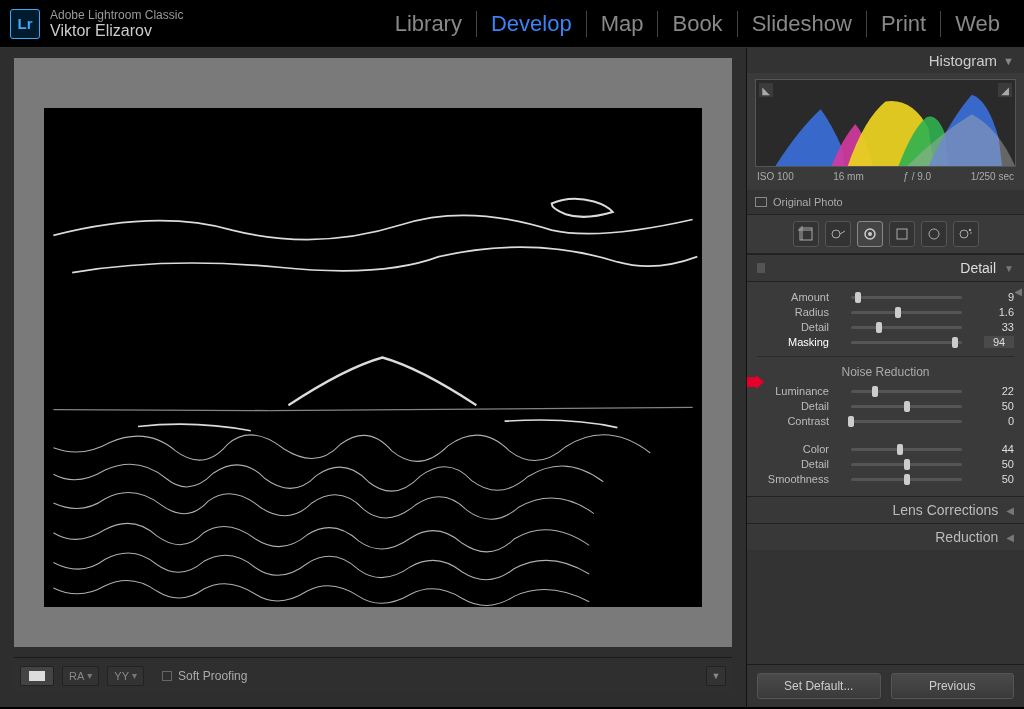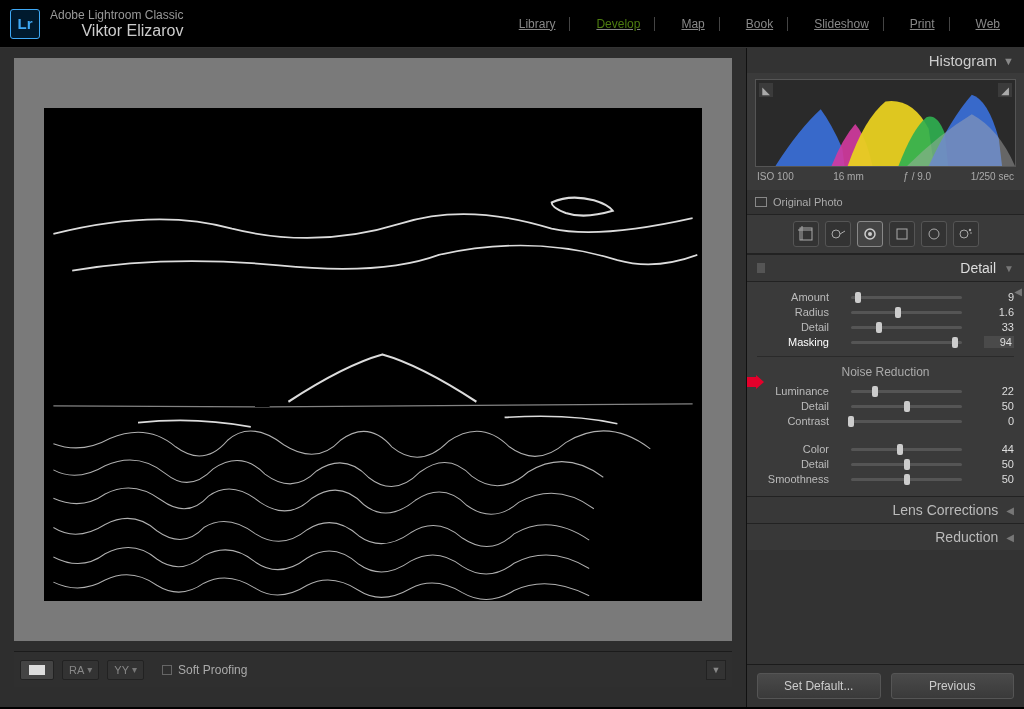--- a/index.html
+++ b/index.html
@@ -14,46 +14,46 @@
   }
   .header {
     height: 48px;
     background: #000;
     display: flex;
     align-items: center;
     padding: 0 10px;
     border-bottom: 1px solid #333;
   }
   .logo {
-    display: flex; align-items: center; gap: 10px; text-align: right;
+    display: flex; align-items: center; gap: 10px;
   }
   .lr-icon {
     width: 30px; height: 30px;
     background: #001a2e; border: 1px solid #3fa9f5;
     display: flex; align-items: center; justify-content: center;
     color: #3fa9f5; font-weight: bold; font-size: 15px;
     border-radius: 3px;
   }
   .logo-text .app { font-size: 12px; color: #999; }
   .logo-text .user { font-size: 16px; color: #ccc; }
   .nav {
-    margin-left: auto; display: flex; align-items: center; gap: 12px;
-    font-size: 12px; color: #888; text-decoration: underline;
+    margin-left: auto; display: flex; align-items: center; gap: 0;
+    font-size: 22px; color: #888;
   }
   .nav-item { padding: 0 14px; border-right: 1px solid #444; cursor: pointer; }
   .nav-item:last-child { border-right: none; }
-  .nav-item.active { color: #4d7c0f; }
+  .nav-item.active { color: #3b82f6; }
   .main {
     display: flex;
     height: calc(100% - 48px - 2px);
   }
   .preview-pane {
     flex: 1;
     background: #2e2e2e;
-    padding: 10px 14px 20px 14px;
+    padding: 10px 14px 14px 14px;
     display: flex; flex-direction: column;
   }
   .preview-canvas {
     flex: 1;
     background: #7a7a7a;
     display: flex;
     justify-content: center;
     align-items: center;
     padding: 50px 30px 40px 30px;
   }
@@ -340,21 +340,21 @@
         <div class="sl-track">
             <div class="sl-thumb" style="left:25%"></div>
           </div>
         <div class="sl-val">33</div>
       </div>
       <div class="slider-row">
         <div class="sl-label" style="color:#fff;">Masking</div>
         <div class="sl-track">
             <div class="sl-thumb" style="left:94%"></div>
           </div>
-        <div class="sl-val" style="background:#4a4a4a;padding:0 2px;">94</div>
+        <div class="sl-val" style="background:#4a4a4a;padding:0 2px;text-align:center;">94</div>
       </div>
 
       <div class="divider"></div>
       <div class="sec-title">Noise Reduction</div>
 
       <div class="slider-row">
         <div class="sl-label">Luminance</div>
         <div class="sl-track">
             <div class="sl-thumb" style="left:22%"></div>
           </div>

